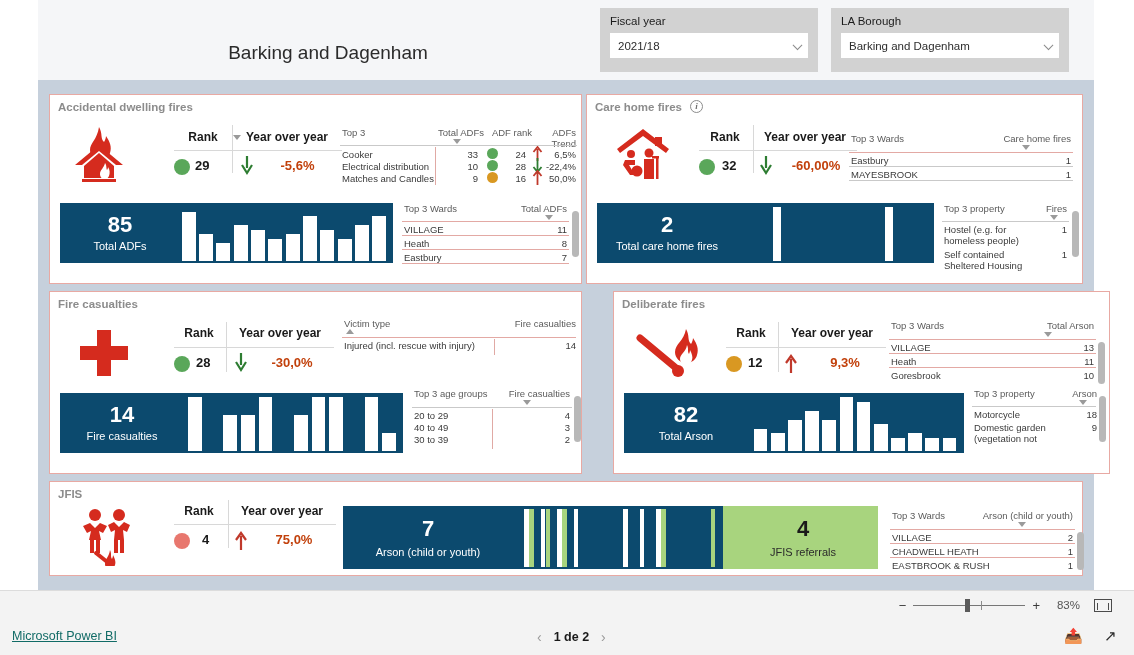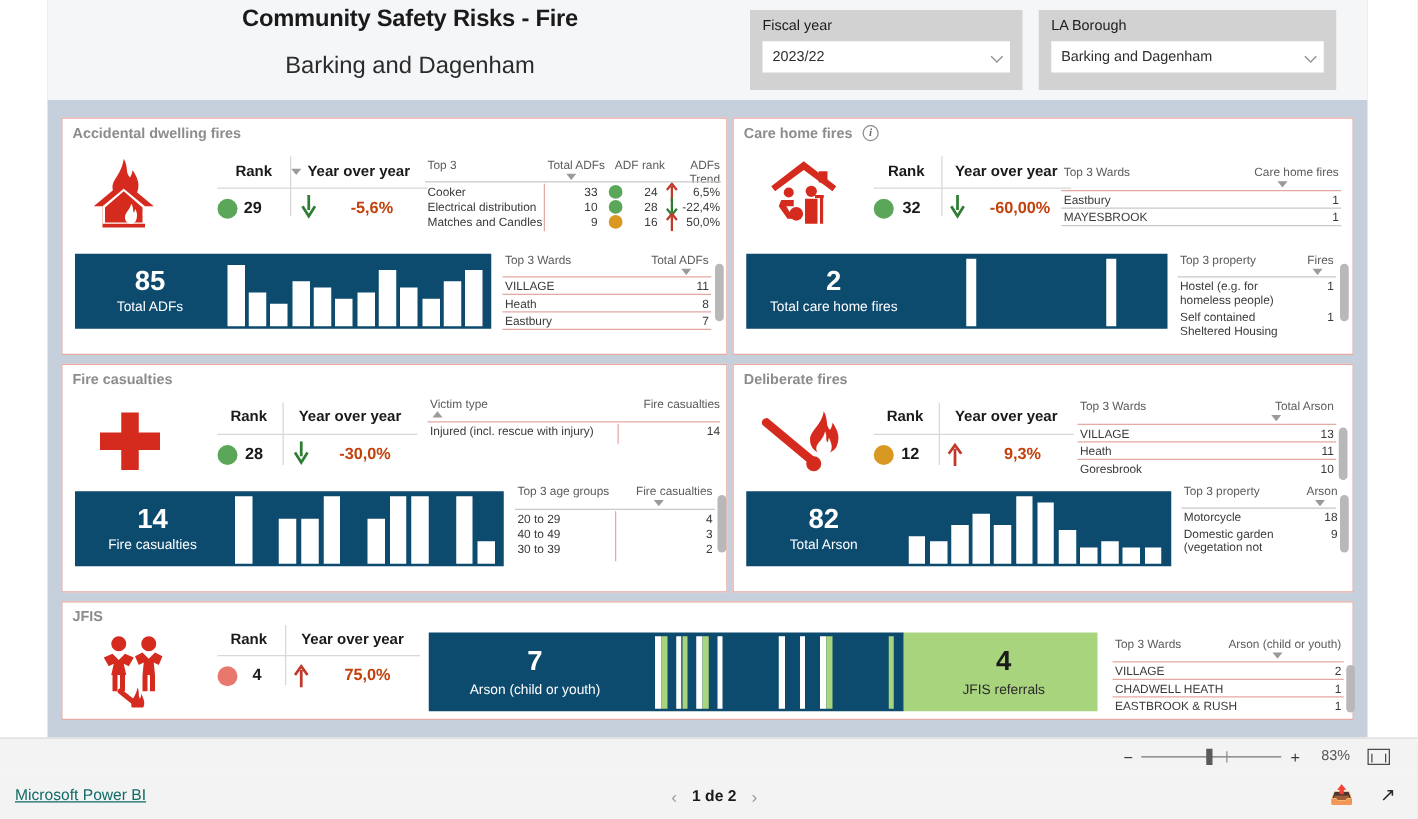--- a/index.html
+++ b/index.html
@@ -149,27 +149,26 @@
   #share-icon, #expand-icon { position:absolute; top:9px; font-size:15px; color:#2a2a2a; }
   #share-icon { left:1064px; } #expand-icon { left:1104px; }
 </style>
 </head>
 <body>
 
 <div id="report-canvas">
 <div id="report-page">
 
   <div id="header-band">
-    <div id="title-main">Community Safety Risks - Fire</div>
     <div id="title-sub">Barking and Dagenham</div>
 
     <div class="slicer" id="slicer-fy">
       <div class="slicer-label">Fiscal year</div>
       <div class="slicer-box">
-        <span>2023/22</span>
+        <span>2021/18</span>
         <span class="chev"></span>
       </div>
     </div>
 
     <div class="slicer" id="slicer-la">
       <div class="slicer-label">LA Borough</div>
       <div class="slicer-box">
         <span>Barking and Dagenham</span>
         <span class="chev"></span>
       </div>
@@ -414,21 +413,21 @@
         <div class="mt-cell-r" style="left:85px; top:34px; width:73px;">3</div>
       </div>
       <div>
         <div class="mt-cell-l" style="left:2px; top:46px;">30 to 39</div>
         <div class="mt-cell-r" style="left:85px; top:46px; width:73px;">2</div>
       </div>
       <div class="scrollbar" style="left:162px; top:8px; height:46px;"></div>
     </div>
   </div>
 
-  <div class="card" style="left:548px; top:291px; width:497px; height:183px;">
+  <div class="card" style="left:575px; top:291px; width:497px; height:183px;">
     <div class="card-title">Deliberate fires</div>
 
     <svg class="kpi-icon" style="left:22px; top:36px;" width="72" height="50" viewBox="0 0 72 50">
       <path d="M4 10 L40 40" stroke="#d52b1e" stroke-width="7" stroke-linecap="round" fill="none"></path>
       <circle fill="#d52b1e" cx="42" cy="43" r="6"></circle>
       <path fill="#d52b1e" d="M50 1c4 7 1 11 5 15 2-3 2-6 2-6 4 6 6 11 4 17-1 5-6 8-11 8-6 0-11-5-11-11 0-8 9-11 11-23z"></path>
       <path fill="#ffffff" d="M51 17c2 4 0 6 2 9 1-2 1-4 1-4 2 4 3 7 2 10-1 3-3 5-6 5-3 0-6-3-6-6 0-5 6-7 7-14z"></path>
     </svg>
 
     <div class="kpi-head" style="left:112px; top:34px; width:50px;">Rank</div>

